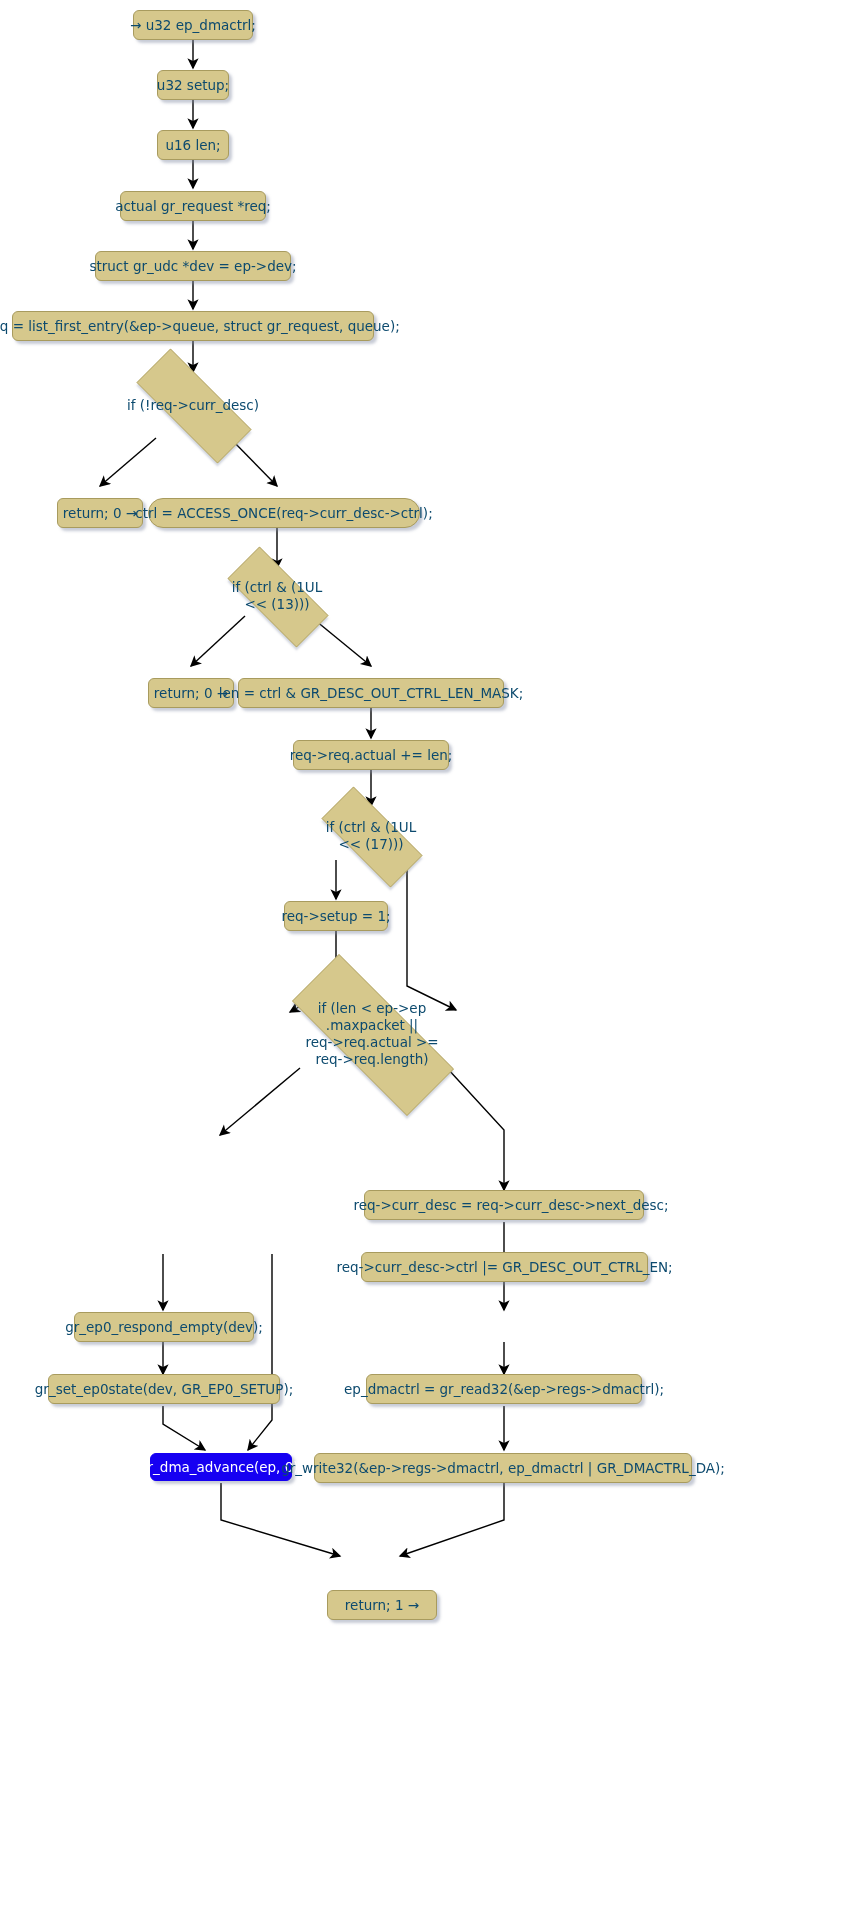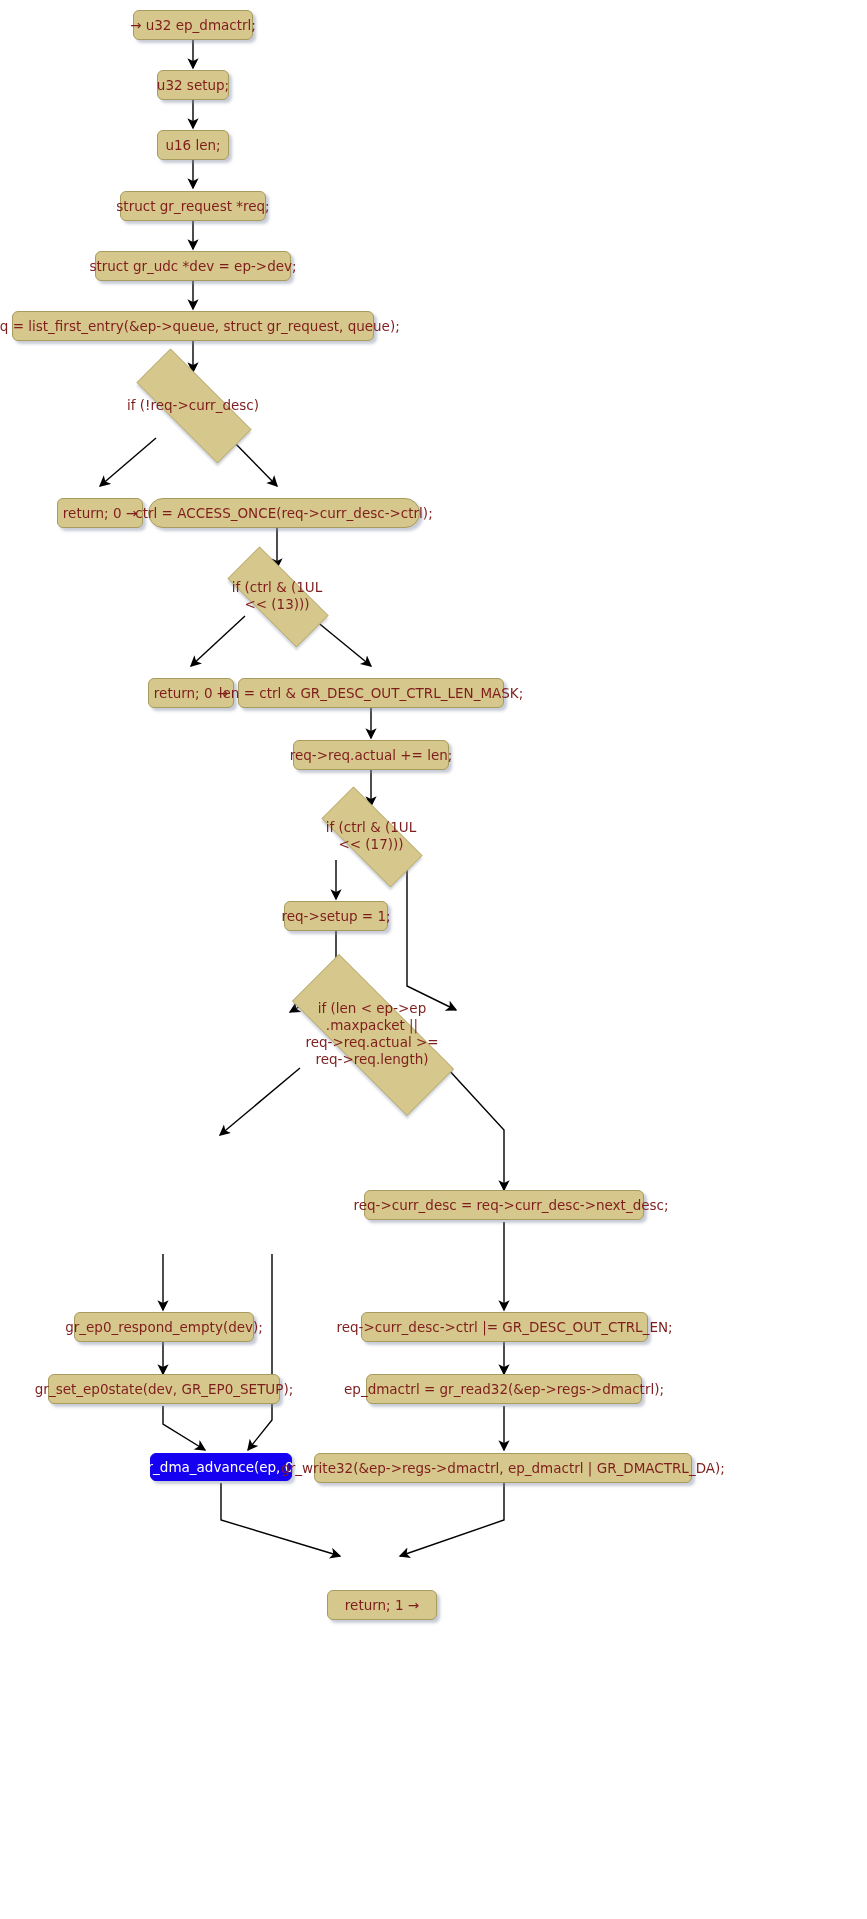--- a/index.html
+++ b/index.html
@@ -27,21 +27,21 @@
     height: 1919px;
     pointer-events: none;
   }
   .node {
     position: absolute;
     box-sizing: border-box;
     display: flex;
     align-items: center;
     justify-content: center;
     text-align: center;
-    color: #7f1d1d;
+    color: #0c4a6e;
     font-size: 13.5px;
     line-height: 17px;
     white-space: pre;
   }
   
   .act {
     background: #D6C88C;
     border: 1px solid #A89B5E;
     border-radius: 6px;
     box-shadow: 3px 3px 3px rgba(130,140,165,0.45);
@@ -150,21 +150,21 @@
 
   <div class="node act" style="left:157px; top:70px; width:72px; height:30px;">
     <span>u32 setup;</span>
   </div>
 
   <div class="node act" style="left:157px; top:130px; width:72px; height:30px;">
     <span>u16 len;</span>
   </div>
 
   <div class="node act" style="left:120px; top:191px; width:146px; height:30px;">
-    <span>struct gr_request *req;</span>
+    <span>actual gr_request *req;</span>
   </div>
 
   <div class="node act" style="left:95px; top:251px; width:196px; height:30px;">
     <span>struct gr_udc *dev = ep-&gt;dev;</span>
   </div>
 
   <div class="node act" style="left:12px; top:311px; width:362px; height:30px;">
     <span>req = list_first_entry(&amp;ep-&gt;queue, struct gr_request, queue);</span>
   </div>
 
@@ -219,21 +219,21 @@
 
 
   <div class="node act" style="left:364px; top:1190px; width:280px; height:30px;padding-left:23px;">
     <span>req-&gt;curr_desc = req-&gt;curr_desc-&gt;next_desc;</span>
   </div>
 
   <div class="node act" style="left:74px; top:1312px; width:180px; height:30px;">
     <span>gr_ep0_respond_empty(dev);</span>
   </div>
 
-  <div class="node act" style="left:361px; top:1312px; width:287px; height:30px;">
+  <div class="node act" style="left:361px; top:1252px; width:287px; height:30px;">
     <span>req-&gt;curr_desc-&gt;ctrl |= GR_DESC_OUT_CTRL_EN;</span>
   </div>
 
   <div class="node act" style="left:48px; top:1374px; width:232px; height:30px;">
     <span>gr_set_ep0state(dev, GR_EP0_SETUP);</span>
   </div>
 
   <div class="node act" style="left:366px; top:1374px; width:276px; height:30px;">
     <span>ep_dmactrl = gr_read32(&amp;ep-&gt;regs-&gt;dmactrl);</span>
   </div>

